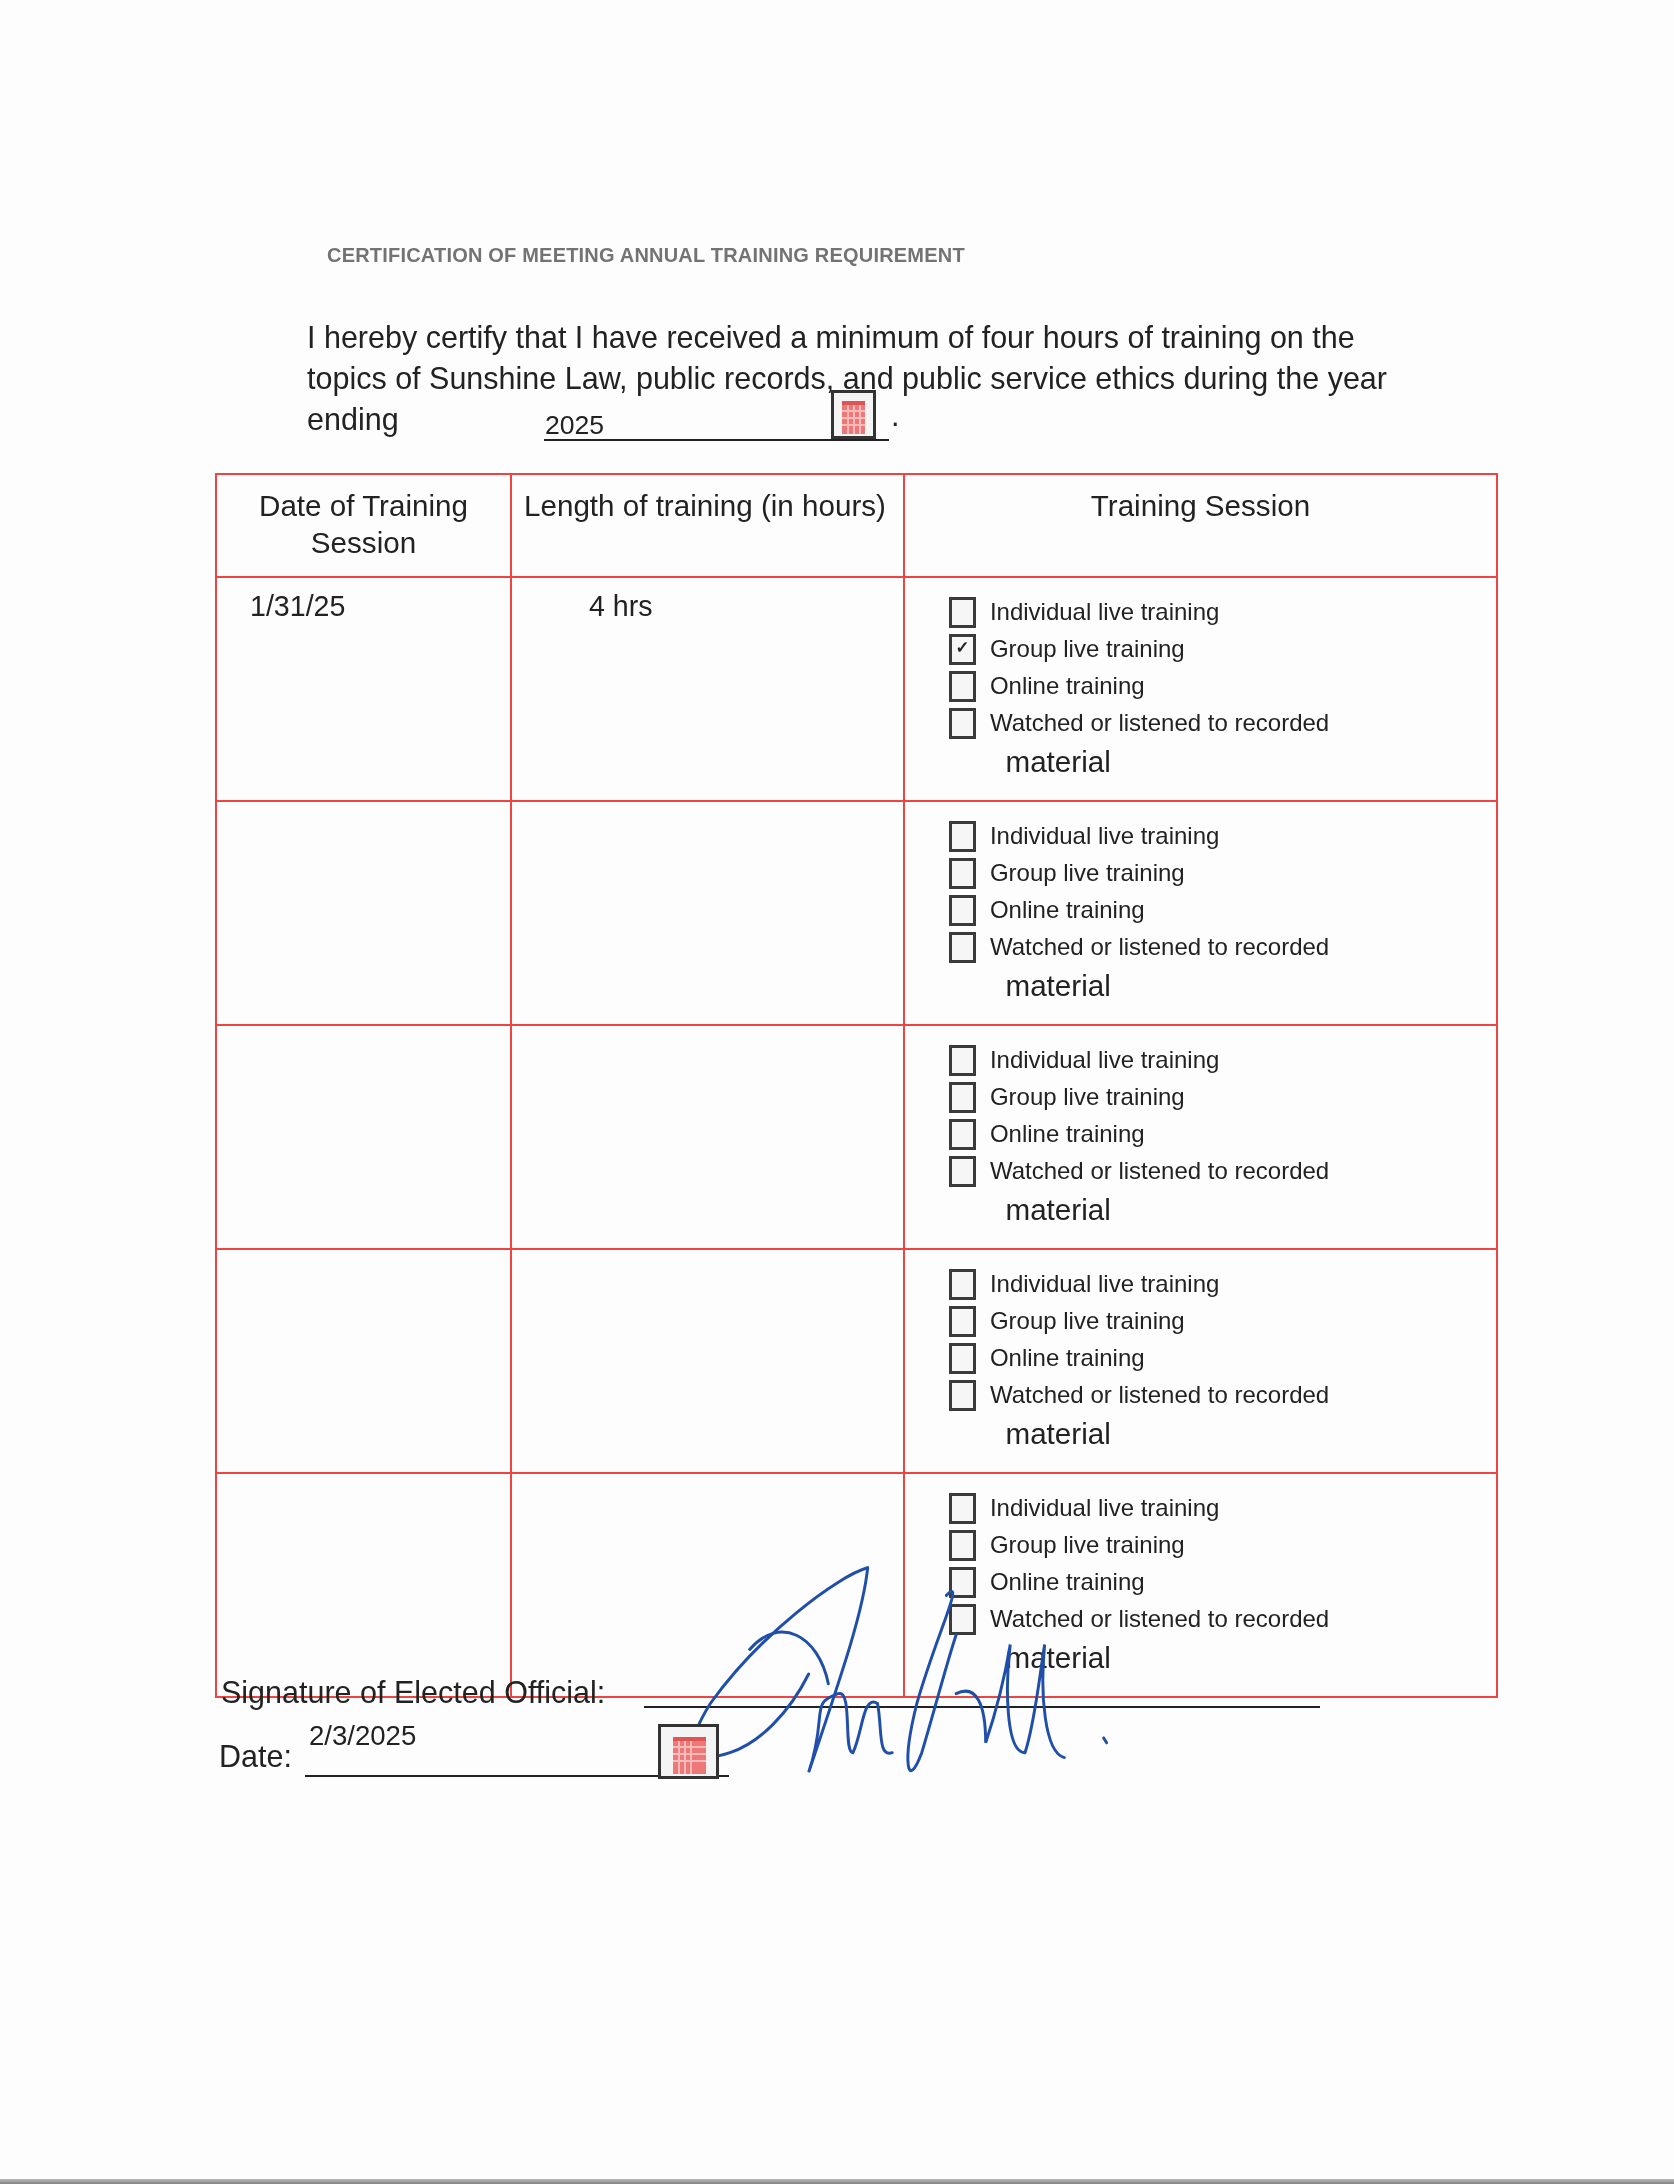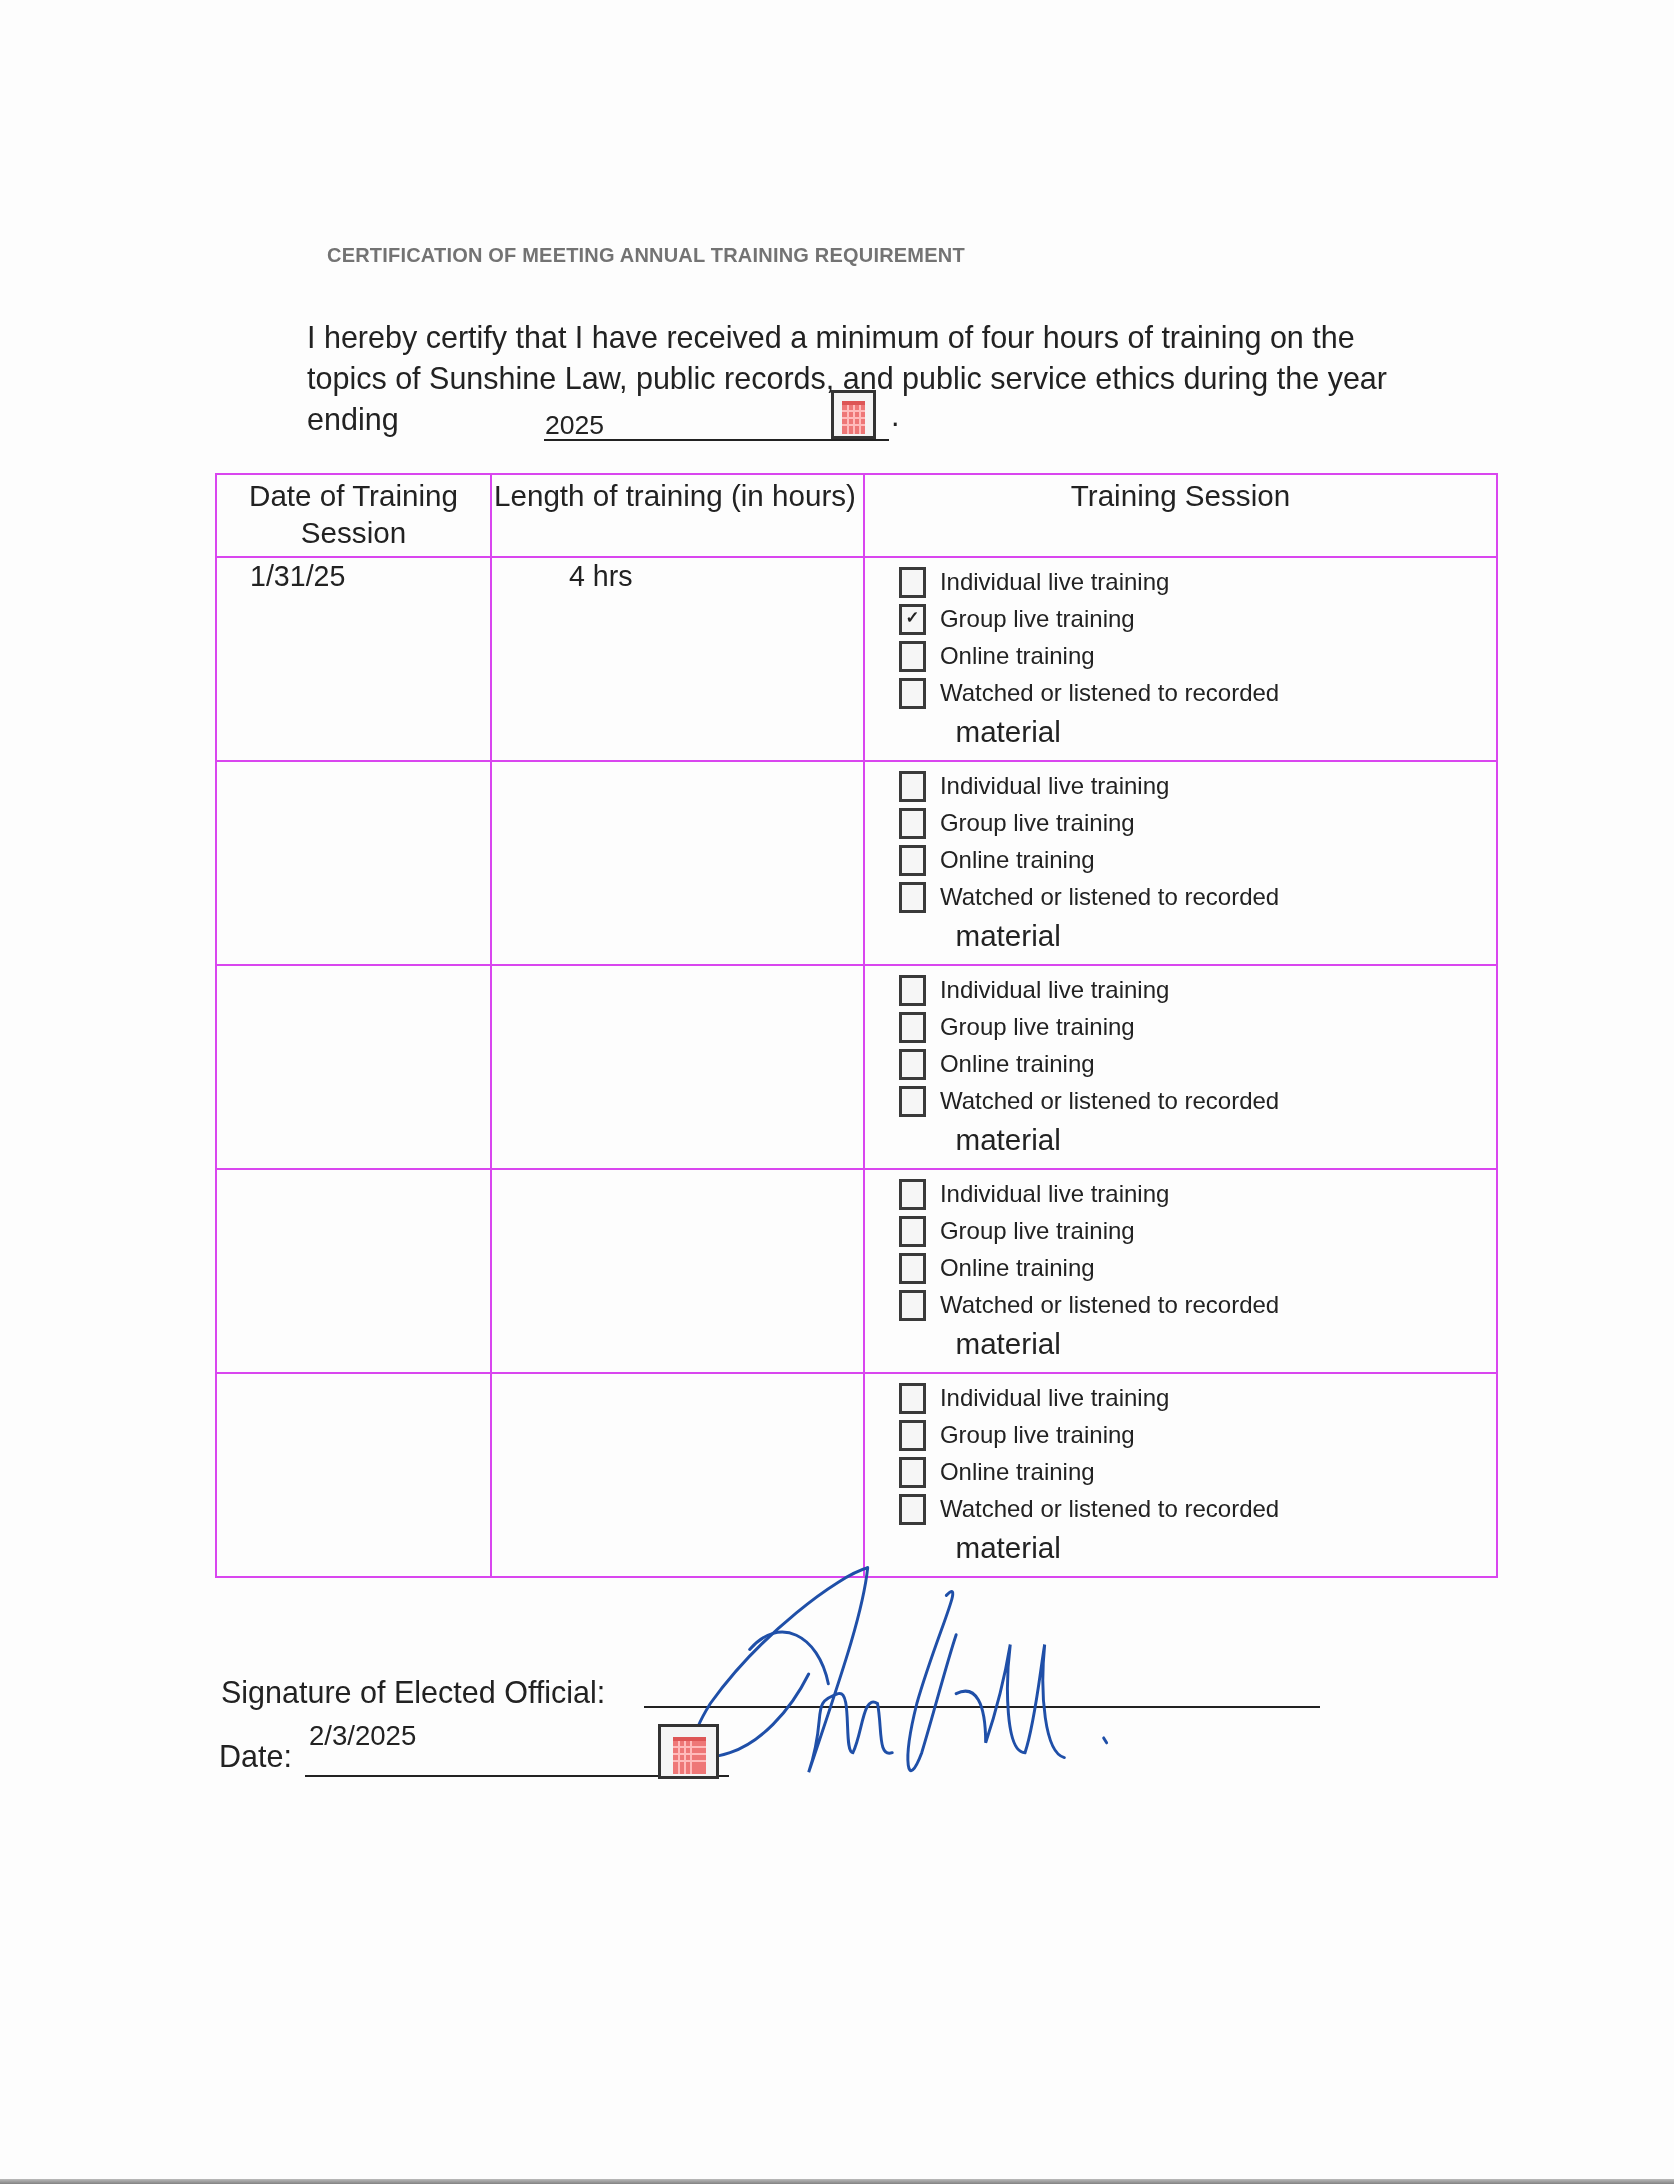--- a/index.html
+++ b/index.html
@@ -30,21 +30,21 @@
     background:#e77; border-top:4.9px solid #d55;
     background-image:
       linear-gradient(90deg, transparent 4.9px, #fbb 4.9px, #fbb 6.9px, transparent 6.9px, transparent 10.8px, #fbb 10.8px, #fbb 12.8px, transparent 12.8px, transparent 16.7px, #fbb 16.7px, #fbb 18.7px, transparent 18.7px),
       linear-gradient(transparent 4.9px, #fbb 4.9px, #fbb 6.9px, transparent 6.9px, transparent 11.8px, #fbb 11.8px, #fbb 13.8px, transparent 13.8px, transparent 18.7px, #fbb 18.7px, #fbb 20.7px, transparent 20.7px);
   }
   table.training {
     position:absolute; left:215px; top:473px; width:1283px;
     border-collapse:collapse; table-layout:fixed;
   }
   table.training td, table.training th {
-    border:2px solid #d946ef; vertical-align:top; padding:2px; font-weight:normal;
+    border:2px solid #ef4444; vertical-align:top; padding:12px; font-weight:normal;
   }
   th { font-size:29.6px; line-height:37px; height:77px; }
   th.c1 { width:269px; text-align:center; padding-top:3.9px; }
   th.c2 { width:367px; text-align:left; padding-left:15.8px; padding-top:3.9px; }
   th.c3 { text-align:center; padding-top:2px; }
   td { height:198px; }
   td.date, td.len { font-size:28.6px; vertical-align:middle; }
   td.date { padding-left:33px !important; }
   td.len { padding-left:77px !important;margin-left:36px; }
   .methods { padding:3.9px 0 0 31.5px; }

